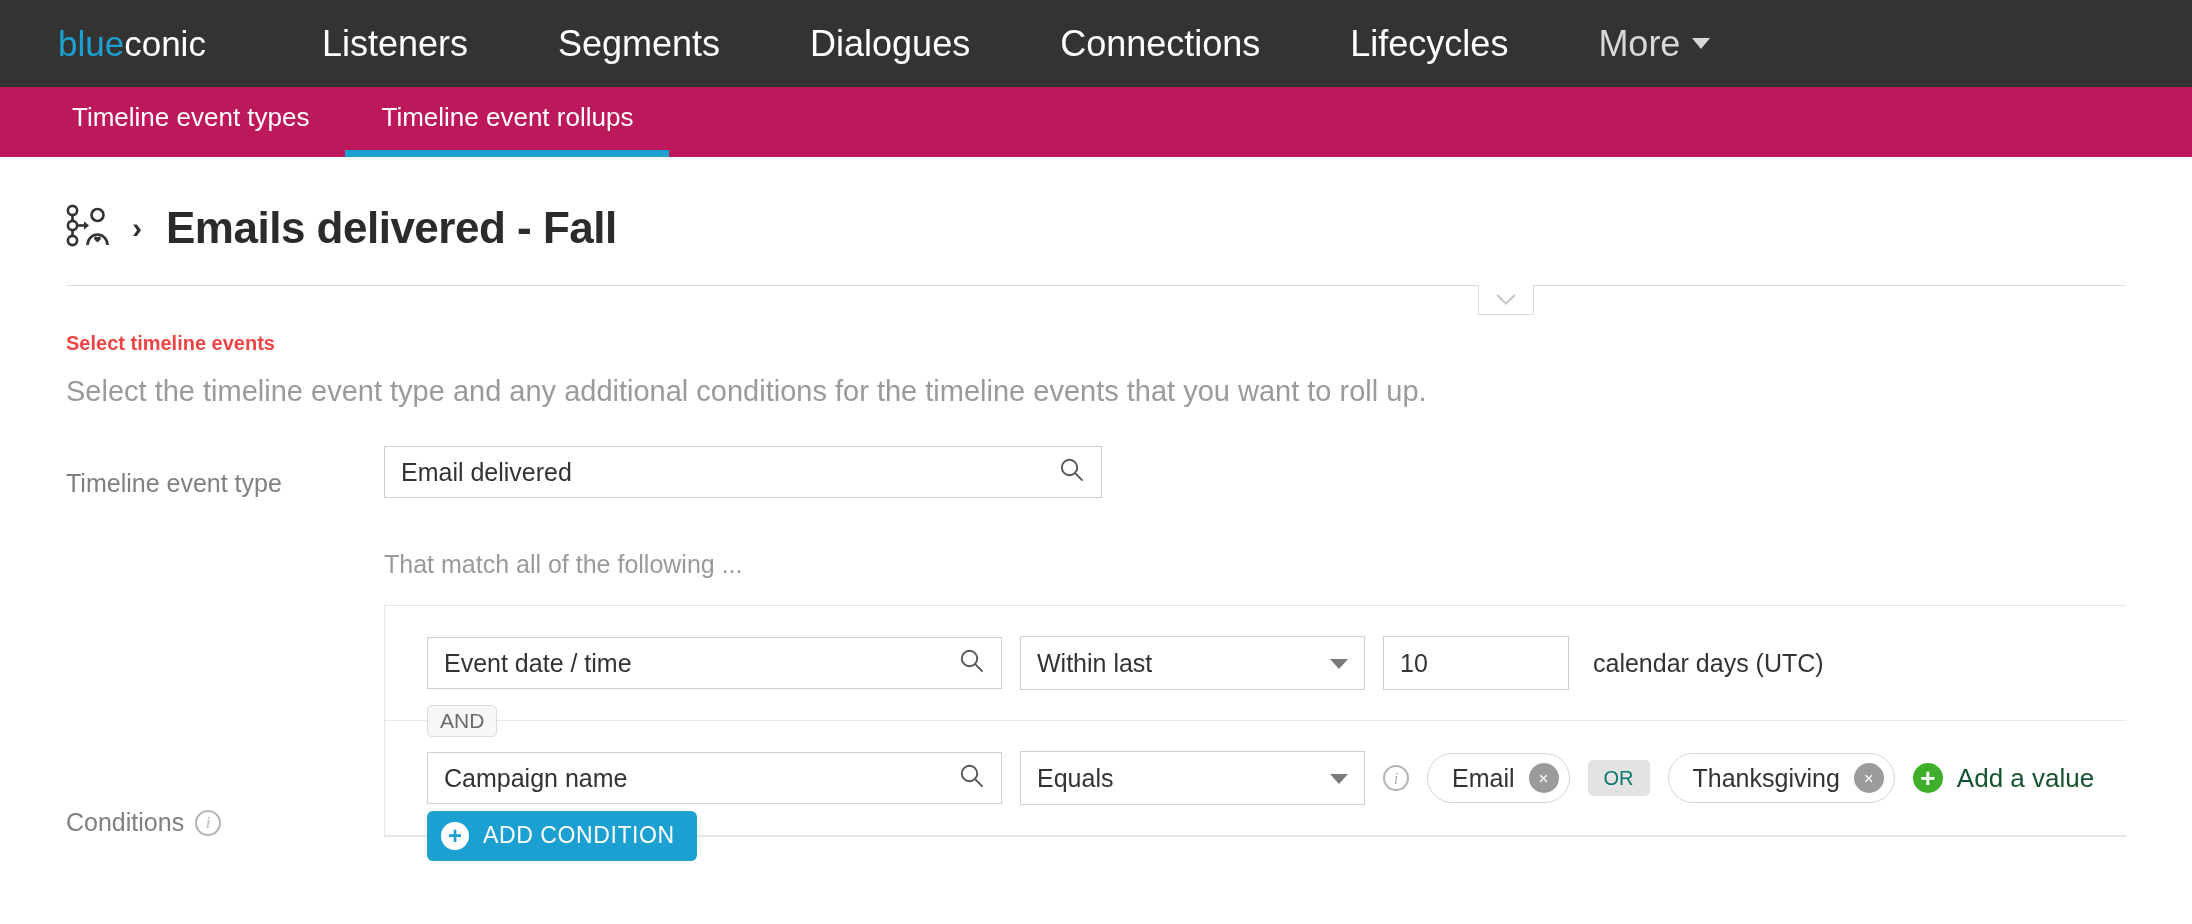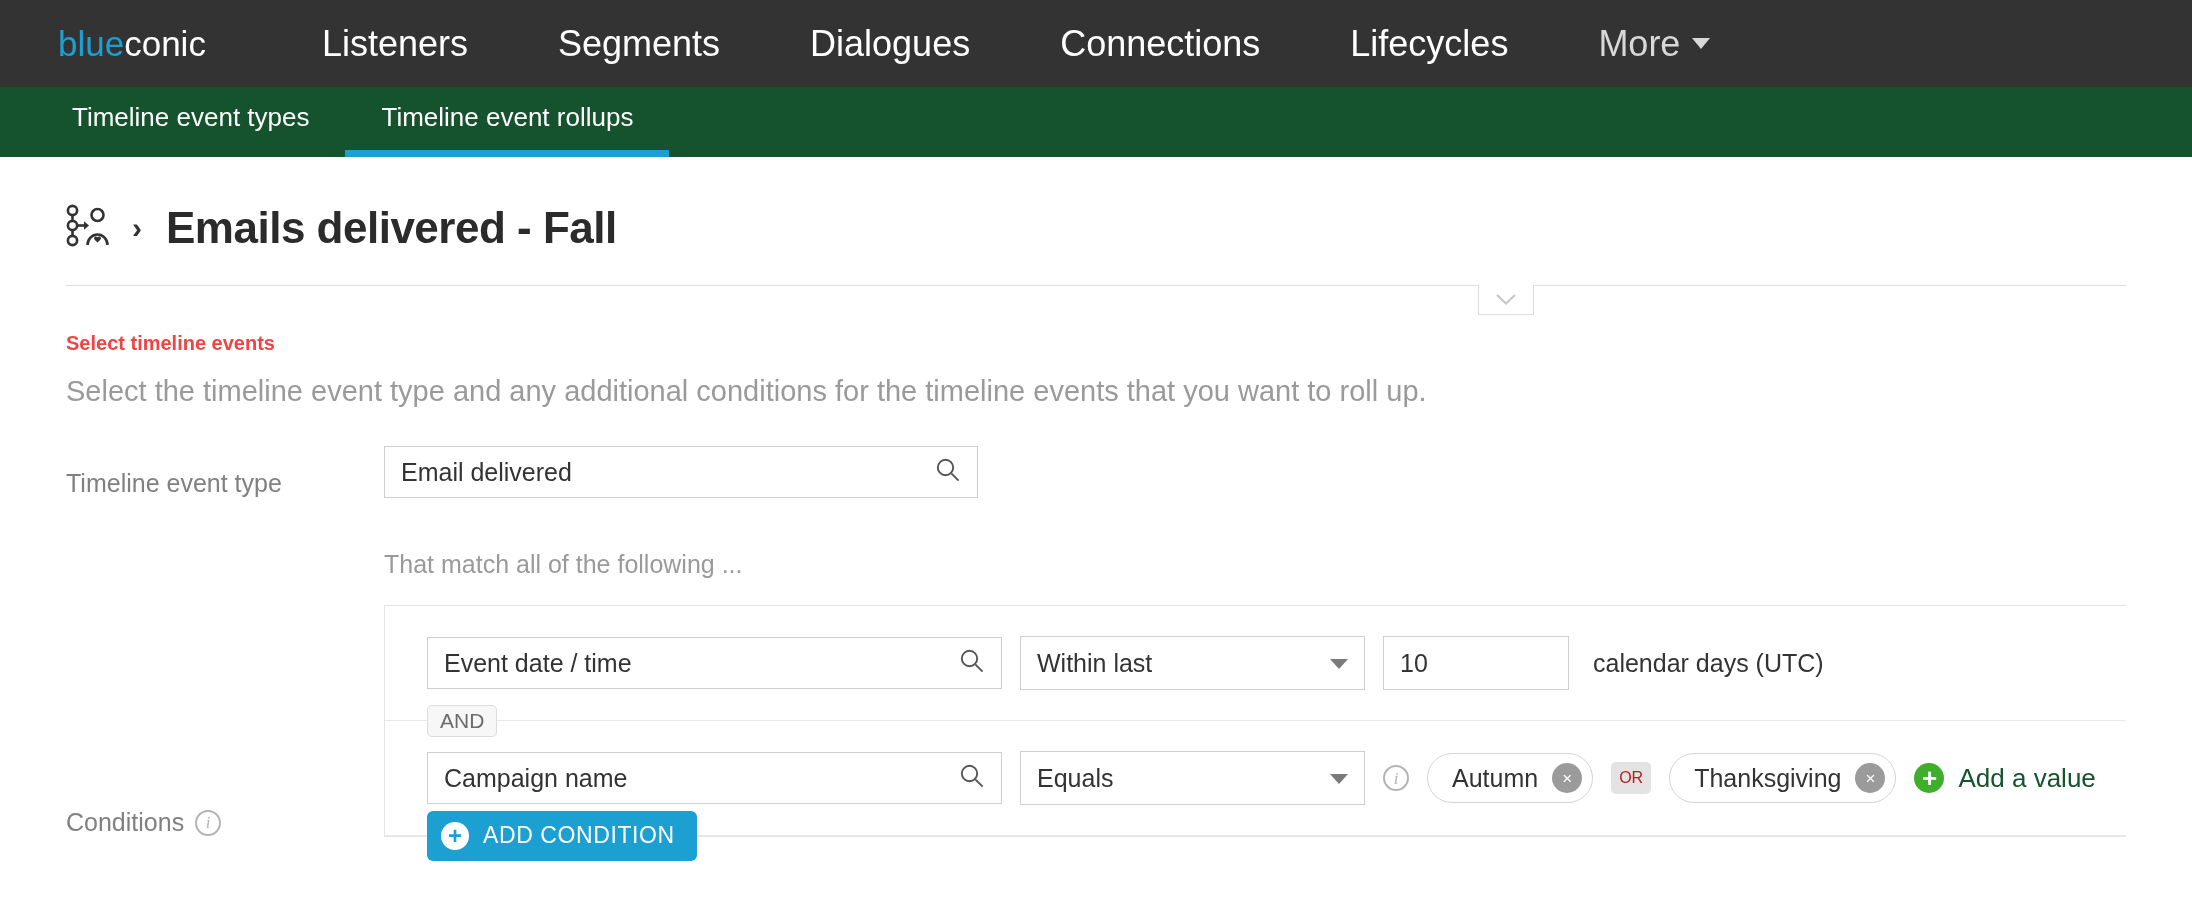--- a/index.html
+++ b/index.html
@@ -51,21 +51,21 @@
     width: 0; height: 0;
     border-left: 9px solid transparent;
     border-right: 9px solid transparent;
     border-top: 11px solid #d8d8d8;
     display: inline-block;
   }
 
   
   .subnav {
     height: 70px;
-    background: #14532d;
+    background: #be185d;
     display: flex;
     align-items: flex-end;
     padding-left: 36px;
     box-sizing: border-box;
   }
   .subnav-tab {
     color: #ffffff;
     font-size: 26px;
     padding: 0 36px 20px 36px;
     white-space: nowrap;
@@ -188,21 +188,21 @@
     color: #333333;
     white-space: nowrap;
     overflow: hidden;
   }
   .sbox .magnifier {
     position: absolute;
     right: 16px;
     top: 50%;
     transform: translateY(-50%);
   }
-  .event-type-box { width: 594px; }
+  .event-type-box { width: 718px; }
 
   
   .cond-area {
     flex: 1;
     min-width: 0;
   }
   .cond-match {
     font-size: 25px;
     color: #9a9a9a;
     padding-top: 14px;
@@ -321,23 +321,23 @@
     display: flex;
     align-items: center;
     justify-content: center;
     line-height: 1;
     flex: 0 0 auto;
     cursor: pointer;
   }
   .or-chip {
     background: #e3e3e3;
     border-radius: 5px;
-    font-size: 16px;
-    color: #b91c1c;
-    padding: 8px 8px;
+    font-size: 20px;
+    color: #0f766e;
+    padding: 8px 16px;
     line-height: 1;
     cursor: pointer;
   }
   .add-value {
     display: flex;
     align-items: center;
     gap: 14px;
     cursor: pointer;
     white-space: nowrap;
   }
@@ -515,21 +515,21 @@
               </svg>
             </span>
           </div>
           <div class="dropbox">
             <span class="val">Equals</span>
             <span class="arrow"></span>
           </div>
           <span class="info-icon">i</span>
 
           <div class="chip">
-            <span class="chip-label">Autumn</span>
+            <span class="chip-label">Email</span>
             <span class="chip-x">×</span>
           </div>
 
           <span class="or-chip">OR</span>
 
           <div class="chip">
             <span class="chip-label">Thanksgiving</span>
             <span class="chip-x">×</span>
           </div>
 

